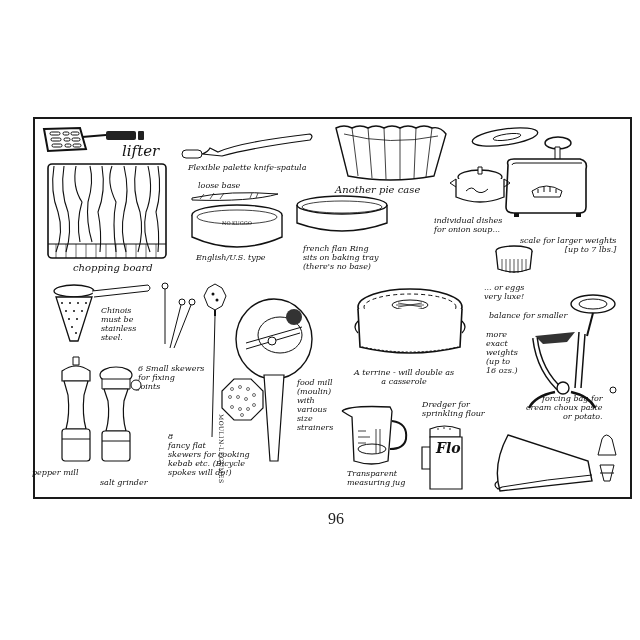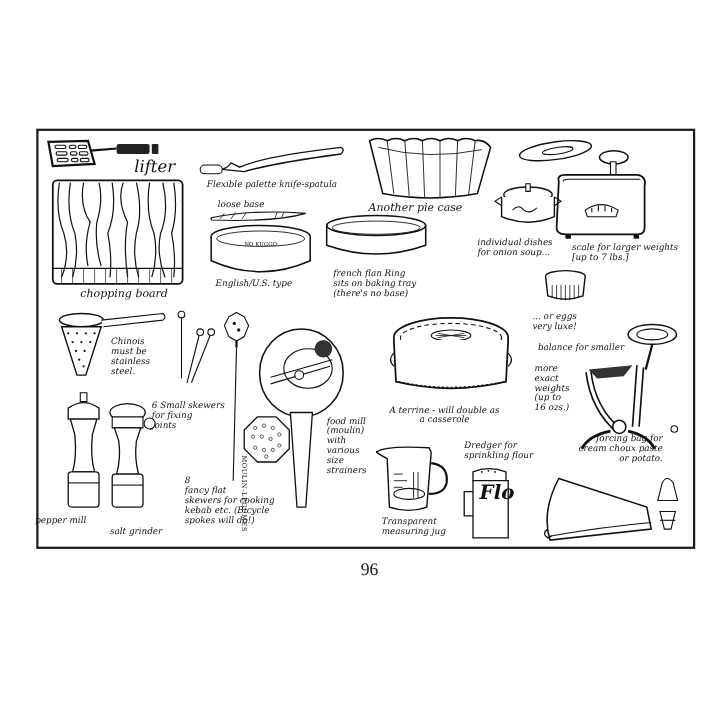--- a/index.html
+++ b/index.html
@@ -58,21 +58,21 @@
 <svg class="ill" style="left:500px;top:135px" width="90" height="85" viewBox="0 0 90 85">
   <ellipse cx="58" cy="8" rx="13" ry="6" fill="#fff" stroke="#111" stroke-width="1.4"></ellipse>
   <rect x="55" y="12" width="5" height="18" fill="#fff" stroke="#111"></rect>
   <path d="M8 30 Q6 24 14 24 L80 24 Q88 26 86 34 L86 72 Q86 78 80 78 L14 78 Q6 78 6 72 Z" fill="#fff" stroke="#111" stroke-width="1.6"></path>
   <path d="M12 30 Q12 28 16 28 L82 28" fill="none" stroke="#111"></path>
   <path d="M32 56 Q46 46 62 56 L60 62 L34 62 Z" fill="#fff" stroke="#111"></path>
   <path d="M38 58 L38 54 M44 57 L44 52 M50 57 L50 52 M56 58 L56 54" stroke="#111"></path>
   <rect x="14" y="78" width="5" height="4" fill="#111"></rect>
     <rect x="76" y="78" width="5" height="4" fill="#111"></rect>
 </svg>
-<div class="lbl" style="left:520px;top:220px;text-align:left">scale for larger weights
+<div class="lbl" style="left:520px;top:236px;text-align:right">scale for larger weights
 [up to 7 lbs.]</div>
 
 <svg class="ill" style="left:46px;top:162px" width="122" height="98" viewBox="0 0 122 98">
   <rect x="2" y="2" width="118" height="94" rx="4" fill="#fff" stroke="#111" stroke-width="1.6"></rect>
   <path d="M8 4 Q4 30 12 50 Q18 70 10 90 M18 4 Q14 30 22 50 Q26 70 20 90 M30 4 Q26 25 36 40 Q30 60 34 80 M44 4 Q48 20 42 40 Q40 60 46 80 M56 4 Q60 30 52 50 Q56 70 54 90 M66 4 Q60 20 70 40 Q66 60 70 90 M78 4 Q84 30 78 50 Q74 70 80 90 M90 4 Q86 30 94 50 Q98 70 92 90 M102 4 Q108 30 100 50 Q96 70 104 90 M112 4 Q116 30 110 50 Q114 70 112 90" fill="none" stroke="#111" stroke-width="1.1"></path>
   <line x1="2" y1="82" x2="120" y2="82" stroke="#111"></line>
   <path d="M10 82 L10 96 M20 82 L20 96 M30 82 L30 96 M40 82 L40 96 M50 82 L50 96 M60 82 L60 96 M70 82 L70 96 M80 82 L80 96 M90 82 L90 96 M100 82 L100 96 M110 82 L110 96" stroke="#111" stroke-width="0.6"></path>
 </svg>
 <div class="lbl" style="left:73px;top:263px;font-size:10px">chopping board</div>
 
@@ -262,21 +262,21 @@
 <svg class="ill" style="left:418px;top:423px" width="50" height="70" viewBox="0 0 50 70">
   <path d="M12 6 Q26 0 42 6 L42 14 L12 14 Z" fill="#fff" stroke="#111" stroke-width="1.2"></path>
   <g fill="#111">
       <circle cx="20" cy="6" r="0.8"></circle>
       <circle cx="26" cy="5" r="0.8"></circle>
       <circle cx="32" cy="6" r="0.8"></circle>
     </g>
   <rect x="12" y="14" width="32" height="52" fill="#fff" stroke="#111" stroke-width="1.2"></rect>
   <path d="M12 24 L4 24 L4 46 L12 46" fill="none" stroke="#111" stroke-width="1.2"></path>
 </svg>
-<div class="lbl" style="left:436px;top:444px;font-size:18px;font-weight:bold;">Flo</div>
+<div class="lbl" style="left:436px;top:444px;font-size:14px;font-weight:bold;">Flo</div>
 
 <div class="lbl" style="left:526px;top:394px;text-align:right">forcing bag for
 cream choux paste
 or potato.</div>
 <svg class="ill" style="left:488px;top:425px" width="135" height="70" viewBox="0 0 135 70">
   <path d="M20 10 L100 36 L104 56 L12 66 Q4 40 20 10 Z" fill="#fff" stroke="#111" stroke-width="1.4"></path>
   <path d="M10 56 Q4 60 10 64 L14 62" fill="none" stroke="#111" stroke-width="1.2"></path>
   <path d="M14 62 Q60 54 104 50" fill="none" stroke="#111"></path>
   <path d="M114 14 Q118 6 124 14 L128 30 L110 30 Z" fill="#fff" stroke="#111"></path>
   <path d="M112 40 L126 40 L122 56 L116 56 Z" fill="#fff" stroke="#111"></path>

